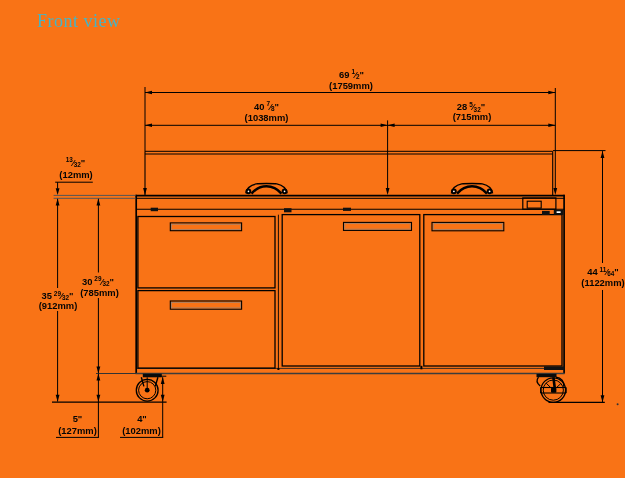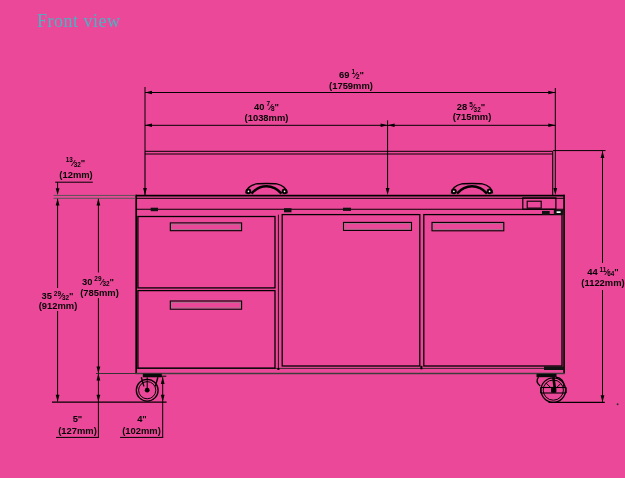--- a/index.html
+++ b/index.html
@@ -1,16 +1,16 @@
 <!DOCTYPE html>
 <html><head>
 <meta charset="utf-8">
 <style>
   html,body{margin:0;padding:0;background:#ffffff;}
-  #canvas{position:relative;width:625px;height:478px;background:#ec4899;overflow:hidden;}
+  #canvas{position:relative;width:625px;height:478px;background:#f97316;overflow:hidden;}
   svg{position:absolute;left:0;top:0;}
   text.d{font-family:"Liberation Sans",sans-serif;font-weight:bold;font-size:9.4px;fill:#050505;}
   .fn{font-size:6.4px;}
   .fs{font-size:9px;}
 </style>
 </head>
 <body>
 <div id="canvas">
 <svg width="625" height="478" viewBox="0 0 625 478">
 

